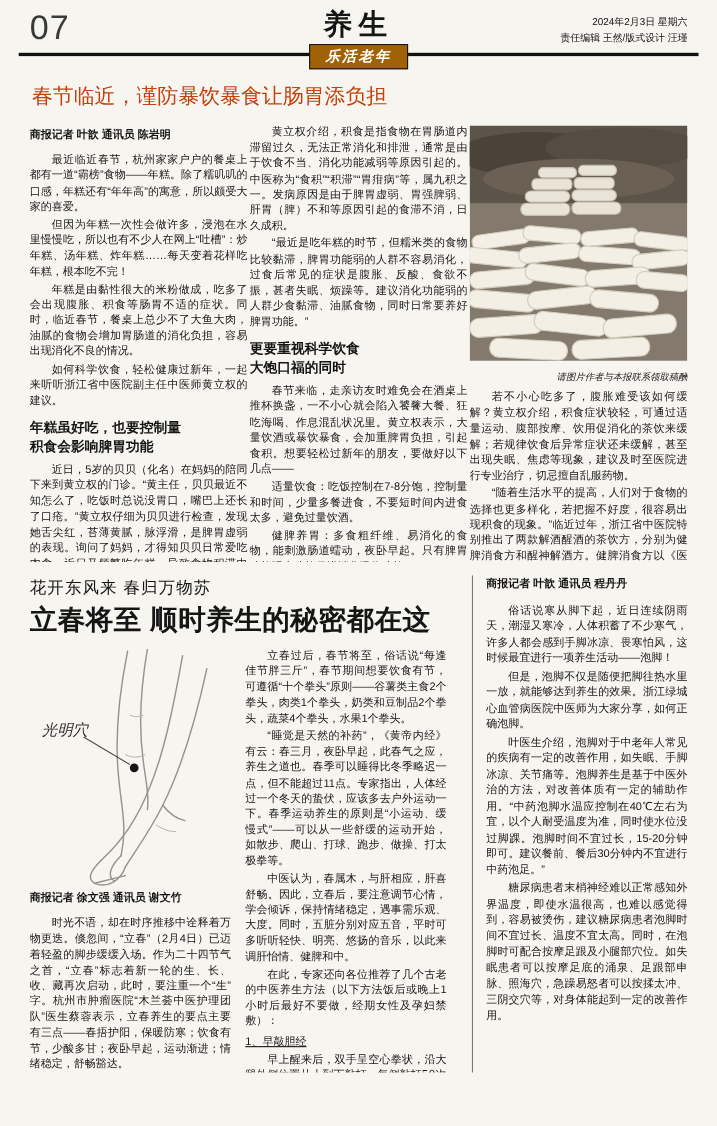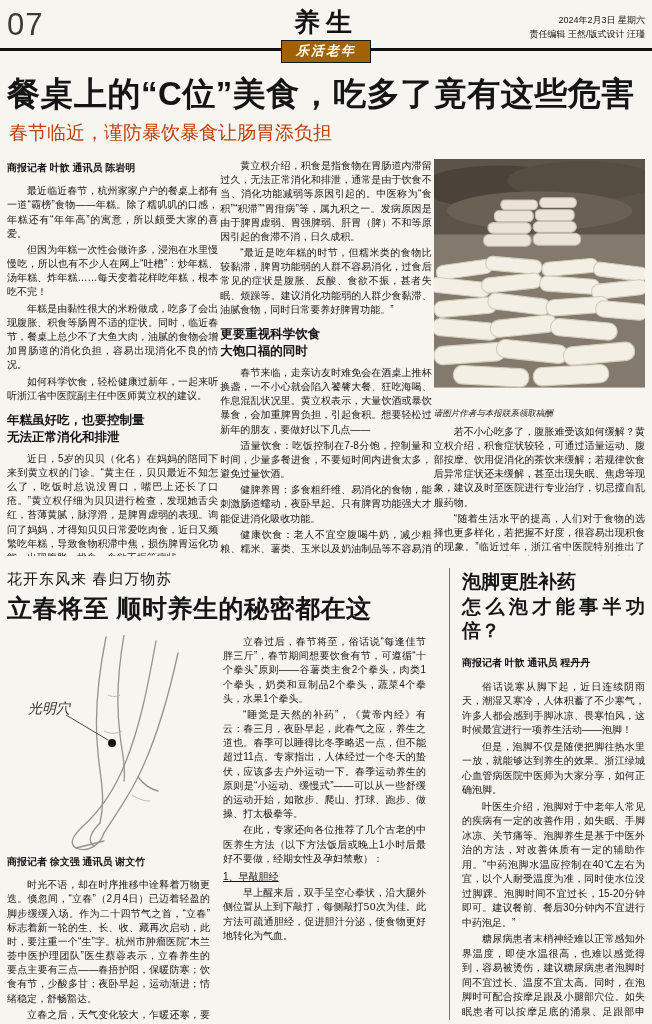--- a/index.html
+++ b/index.html
@@ -1,21 +1,21 @@
 <!DOCTYPE html>
 <html lang="zh"><head>
 <meta charset="utf-8">
 <style>
   html,body { margin:0; padding:0; }
   body {
     width:652px; height:1024px; overflow:hidden;
     background:#f7f5f0; color:#151515;
     font-family:"Liberation Sans", sans-serif;
   }
-  .page { box-sizing:border-box; width:652px; height:1024px; padding:4px 7px 0; position:relative; }
+  .page { box-sizing:border-box; width:652px; height:1024px; padding:4px 27px 0; position:relative; }
 
   
   .masthead { position:relative; height:54px; }
   .pagenum { position:absolute; left:0; top:2px; font-size:31px; color:#3a3a3a; letter-spacing:1px; }
   .section-title { text-align:center; font-size:26px; font-weight:700; letter-spacing:6px; margin-top:1px; }
   .mast-rule { position:absolute; left:-10px; right:-10px; top:43px; height:3px; background:#111; }
   .brand-box {
     position:absolute; left:50%; transform:translateX(-50%); top:35px; z-index:2;
     background:#a16207; color:#fff; padding:1px 14px 2px;
     font-family:"DejaVu Serif", serif; font-style:italic; font-weight:700; font-size:13px;
@@ -35,21 +35,21 @@
 
   
   .a1cols {
     margin-top:13px; height:397px; overflow:hidden;
     display:grid; grid-template-columns:repeat(3, 1fr); gap:2px;
     font-size:10px; line-height:1.42; text-align:justify;
   }
   figure { margin:0; }
   .photo-fig svg { display:block; width:100%; height:auto; }
   .photo-caption {
-    font-size:8.5px; text-align:left; margin:19px 0 6px;
+    font-size:8.5px; text-align:right; margin:9px 0 6px;
     font-family:"DejaVu Serif", serif; font-style:italic; color:#222;
   }
 
   
   .bottom {
     margin-top:12px; height:452px; overflow:hidden;
     display:grid; grid-template-columns:1fr 196px; gap:23px;
   }
   .kicker { font-size:15px; margin:2px 0 3px; letter-spacing:1px; }
   .a2-headline { margin:0 0 10px; font-size:25px; font-weight:900; letter-spacing:0.5px; }
@@ -78,35 +78,34 @@
     <div class="section-title">养生</div>
     <div class="mast-rule"></div>
     <div class="brand-box">乐活老年</div>
     <div class="dateblock">
       <div>2024年2月3日 星期六</div>
       <div>责任编辑 王然/版式设计 汪瑾</div>
     </div>
   </header>
 
   <section class="lead">
-    <h1 class="headline">餐桌上的“C位”美食，吃多了竟有这些危害</h1>
     <div class="deck">春节临近，谨防暴饮暴食让肠胃添负担</div>
   </section>
 
   <section class="a1cols bodytext">
 
     <div class="col">
       <p class="byline">商报记者 叶歆 通讯员 陈岩明</p>
       <p>最近临近春节，杭州家家户户的餐桌上都有一道“霸榜”食物——年糕。除了糯叽叽的口感，年糕还有“年年高”的寓意，所以颇受大家的喜爱。</p>
       <p>但因为年糕一次性会做许多，浸泡在水里慢慢吃，所以也有不少人在网上“吐槽”：炒年糕、汤年糕、炸年糕……每天变着花样吃年糕，根本吃不完！</p>
       <p>年糕是由黏性很大的米粉做成，吃多了会出现腹胀、积食等肠胃不适的症状。同时，临近春节，餐桌上总少不了大鱼大肉，油腻的食物会增加胃肠道的消化负担，容易出现消化不良的情况。</p>
       <p>如何科学饮食，轻松健康过新年，一起来听听浙江省中医院副主任中医师黄立权的建议。</p>
       <div class="subhead">
         <div>年糕虽好吃，也要控制量</div>
-        <div>无法正常消化和排泄</div>
+        <div>积食会影响脾胃功能</div>
       </div>
       <p>近日，5岁的贝贝（化名）在妈妈的陪同下来到黄立权的门诊。“黄主任，贝贝最近不知怎么了，吃饭时总说没胃口，嘴巴上还长了口疮。”黄立权仔细为贝贝进行检查，发现她舌尖红，苔薄黄腻，脉浮滑，是脾胃虚弱的表现。询问了妈妈，才得知贝贝日常爱吃肉食，近日又频繁吃年糕，导致食物积滞中焦，损伤脾胃运化功能，出现腹胀、挑食、食欲不振等症状。</p>
 
     </div>
 
     <div class="col">
       <p>黄立权介绍，积食是指食物在胃肠道内滞留过久，无法正常消化和排泄，通常是由于饮食不当、消化功能减弱等原因引起的。中医称为“食积”“积滞”“胃疳病”等，属九积之一。发病原因是由于脾胃虚弱、胃强脾弱、肝胃（脾）不和等原因引起的食滞不消，日久成积。</p>
       <p>“最近是吃年糕的时节，但糯米类的食物比较黏滞，脾胃功能弱的人群不容易消化，过食后常见的症状是腹胀、反酸、食欲不振，甚者失眠、烦躁等。建议消化功能弱的人群少食黏滞、油腻食物，同时日常要养好脾胃功能。”</p>
       <div class="subhead">
         <div>更要重视科学饮食</div>
@@ -207,33 +206,30 @@
           </figure>
           <p class="byline">商报记者 徐文强 通讯员 谢文竹</p>
           <p>时光不语，却在时序推移中诠释着万物更迭。倏忽间，“立春”（2月4日）已迈着轻盈的脚步缓缓入场。作为二十四节气之首，“立春”标志着新一轮的生、长、收、藏再次启动，此时，要注重一个“生”字。杭州市肿瘤医院“木兰荟中医护理团队”医生蔡蓉表示，立春养生的要点主要有三点——春捂护阳，保暖防寒；饮食有节，少酸多甘；夜卧早起，运动渐进；情绪稳定，舒畅豁达。</p>
           <p>立春之后，天气变化较大，乍暖还寒，要当心“倒春寒”的侵扰。老年人和体质虚弱者，更应谨慎，不要过早减少衣物。年轻人即使觉得热，穿衣也要遵循上薄下厚的原则，注意颈、膝、足等重点部位的保暖。</p>
 
         </div>
 
         <div class="col">
           <p>立春过后，春节将至，俗话说“每逢佳节胖三斤”，春节期间想要饮食有节，可遵循“十个拳头”原则——谷薯类主食2个拳头，肉类1个拳头，奶类和豆制品2个拳头，蔬菜4个拳头，水果1个拳头。</p>
           <p>“睡觉是天然的补药”，《黄帝内经》有云：春三月，夜卧早起，此春气之应，养生之道也。春季可以睡得比冬季略迟一点，但不能超过11点。专家指出，人体经过一个冬天的蛰伏，应该多去户外运动一下。春季运动养生的原则是“小运动、缓慢式”——可以从一些舒缓的运动开始，如散步、爬山、打球、跑步、做操、打太极拳等。</p>
+          <p>中医认为，春属木，与肝相应，肝喜舒畅。因此，立春后，要注意调节心情，学会倾诉，保持情绪稳定，遇事需乐观、大度。同时，五脏分别对应五音，平时可多听听轻快、明亮、悠扬的音乐，以此来调肝怡情、健脾和中。</p>
           <p>在此，专家还向各位推荐了几个古老的中医养生方法（以下方法饭后或晚上1小时后最好不要做，经期女性及孕妇禁敷）：</p>
           <p class="tip-title">1、早敲胆经</p>
           <p class="tip-body">早上醒来后，双手呈空心拳状，沿大腿外侧位置从上到下敲打，每侧敲打50次为佳。此方法可疏通胆经，促进胆汁分泌，使食物更好地转化为气血。</p>
 
         </div>
       </div>
     </article>
 
     <aside class="a3 bodytext">
-      <h2 class="a3-headline">
-        <span>泡脚更胜补药</span><br>
-        <span>怎么泡才能事半功倍？</span>
-      </h2>
       <p class="byline">商报记者 叶歆 通讯员 程丹丹</p>
       <p>俗话说寒从脚下起，近日连续阴雨天，潮湿又寒冷，人体积蓄了不少寒气，许多人都会感到手脚冰凉、畏寒怕风，这时候最宜进行一项养生活动——泡脚！</p>
       <p>但是，泡脚不仅是随便把脚往热水里一放，就能够达到养生的效果。浙江绿城心血管病医院中医师为大家分享，如何正确泡脚。</p>
       <p>叶医生介绍，泡脚对于中老年人常见的疾病有一定的改善作用，如失眠、手脚冰凉、关节痛等。泡脚养生是基于中医外治的方法，对改善体质有一定的辅助作用。“中药泡脚水温应控制在40℃左右为宜，以个人耐受温度为准，同时使水位没过脚踝。泡脚时间不宜过长，15-20分钟即可。建议餐前、餐后30分钟内不宜进行中药泡足。”</p>
       <p>糖尿病患者末梢神经难以正常感知外界温度，即使水温很高，也难以感觉得到，容易被烫伤，建议糖尿病患者泡脚时间不宜过长、温度不宜太高。同时，在泡脚时可配合按摩足跟及小腿部穴位。如失眠患者可以按摩足底的涌泉、足跟部申脉、照海穴，急躁易怒者可以按揉太冲、三阴交穴等，对身体能起到一定的改善作用。</p>
 
     </aside>
   </section>
 </div>
 

